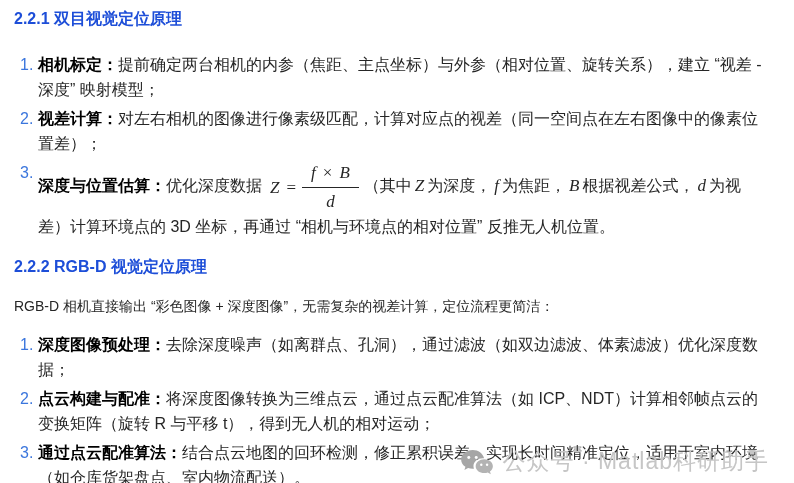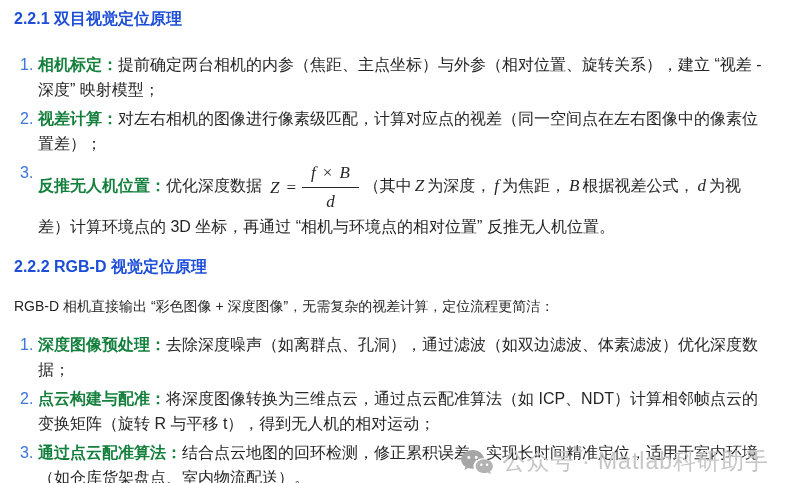--- a/index.html
+++ b/index.html
@@ -50,21 +50,21 @@
     line-height: 25px;
     color: #3b76dd;
   }
   .item-body {
     flex: 1;
     font-size: 16px;
     line-height: 25px;
   }
   .item-label {
     font-weight: 700;
-    color: #15803d;
+    color: #000000;
   }
   
   .mvar {
     font-family: "Liberation Serif", "DejaVu Serif", serif;
     font-style: italic;
     font-size: 17px;
     margin: 0 3px;
   }
   .mrel, .mop {
     font-family: "Liberation Serif", "DejaVu Serif", serif;
@@ -129,21 +129,21 @@
       <div class="item-body"><span class="item-label">相机标定：</span><span>提前确定两台相机的内参（焦距、主点坐标）与外参（相对位置、旋转关系），建立 “视差 - 深度” 映射模型；</span></div>
     </div>
 
     <div class="list-item">
       <span class="item-num">2.</span>
       <div class="item-body"><span class="item-label">视差计算：</span><span>对左右相机的图像进行像素级匹配，计算对应点的视差（同一空间点在左右图像中的像素位置差）；</span></div>
     </div>
 
     <div class="list-item">
       <span class="item-num">3.</span>
-      <div class="item-body"><span class="item-label">反推无人机位置：</span><span>优化深度数据</span><span class="formula">
+      <div class="item-body"><span class="item-label">深度与位置估算：</span><span>优化深度数据</span><span class="formula">
             <span class="mvar">Z</span>
             <span class="mrel">=</span>
             <span class="frac">
               <span class="frac-num">
                 <span class="mvar">f</span>
                 <span class="mop">×</span>
                 <span class="mvar">B</span>
               </span>
               <span class="frac-den mvar">d</span>
             </span>

